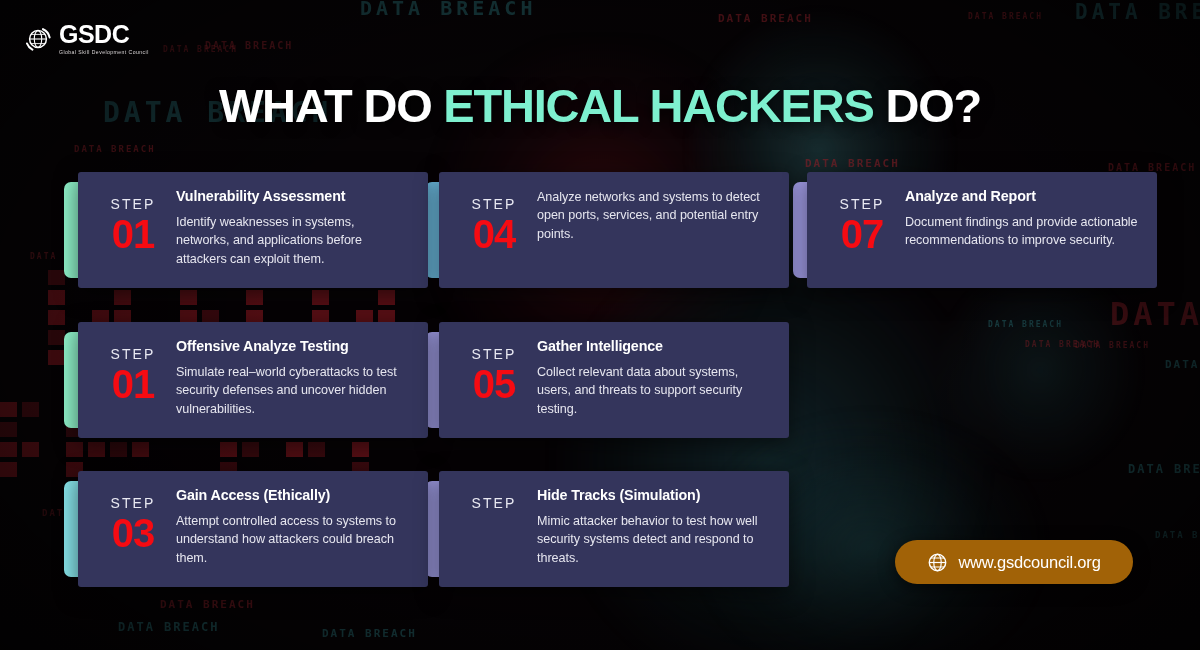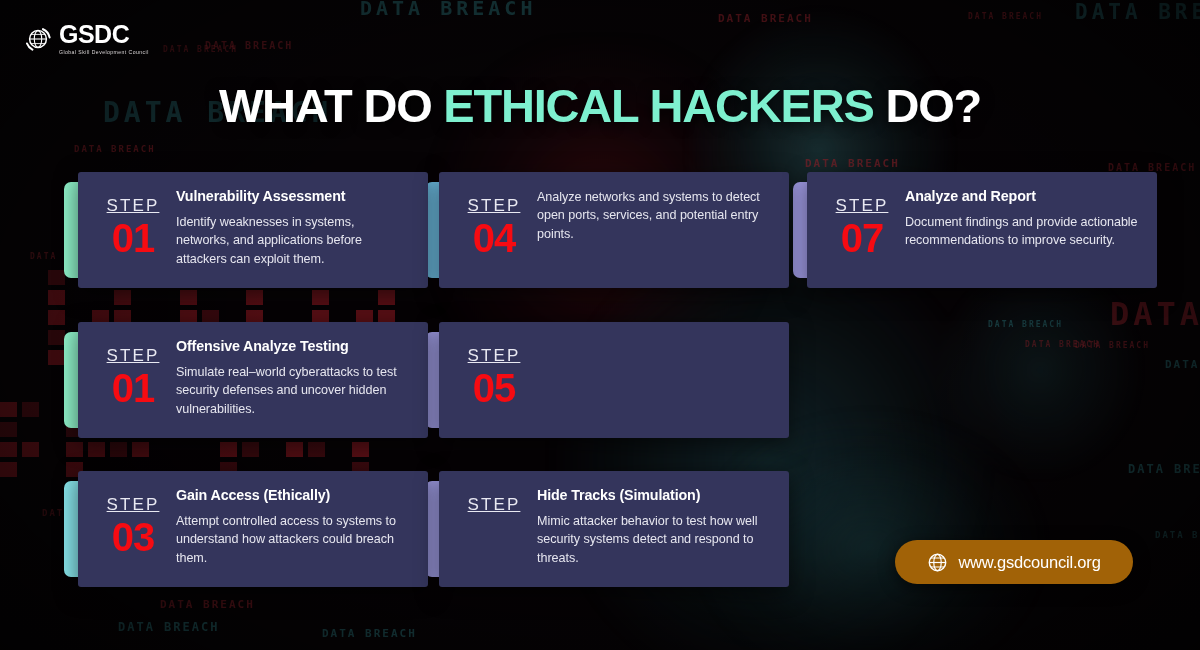--- a/index.html
+++ b/index.html
@@ -139,25 +139,24 @@
   }
 
   .step-col {
     width: 78px;
     flex: none;
     text-align: center;
     padding-top: 8px;
   }
   .step-word {
     font-family: "Liberation Sans", sans-serif;
-    font-size: 17px;
+    font-size: 14px;
     letter-spacing: 2.1px;
     color: #e9e9f2;
     font-weight: 400;
-    text-decoration: underline;
   }
   .step-num {
     font-family: "Liberation Sans", sans-serif;
     font-size: 40px;
     font-weight: 700;
     color: #f60b12;
     line-height: 1.0;
     margin-top: 2px;
     letter-spacing: -1px;
   }
@@ -479,20 +478,24 @@
           </div>
         </div>
       </div>
       <div class="card-wrap" style="left: 425px; top: 322px; width: 364px; height: 116px;">
         <div class="tab" style="background: rgb(169, 166, 242);"></div>
         <div class="card" style="width: 350px; height: 116px; background: rgb(52, 53, 92);">
           <div class="step-col">
             <div class="step-word">STEP</div>
             <div class="step-num" style="color: rgb(246, 11, 18);">05</div>
           </div>
+          <div class="text-col">
+            <div class="card-title">Gather Intelligence</div>
+            <div class="card-desc">Collect relevant data about systems, users, and threats to support security testing.</div>
+          </div>
         </div>
       </div>
       <div class="card-wrap" style="left: 425px; top: 471px; width: 364px; height: 116px;">
         <div class="tab" style="background: rgb(169, 166, 242);"></div>
         <div class="card" style="width: 350px; height: 116px; background: rgb(52, 53, 92);">
           <div class="step-col">
             <div class="step-word">STEP</div>
           </div>
           <div class="text-col">
             <div class="card-title">Hide Tracks (Simulation)</div>

